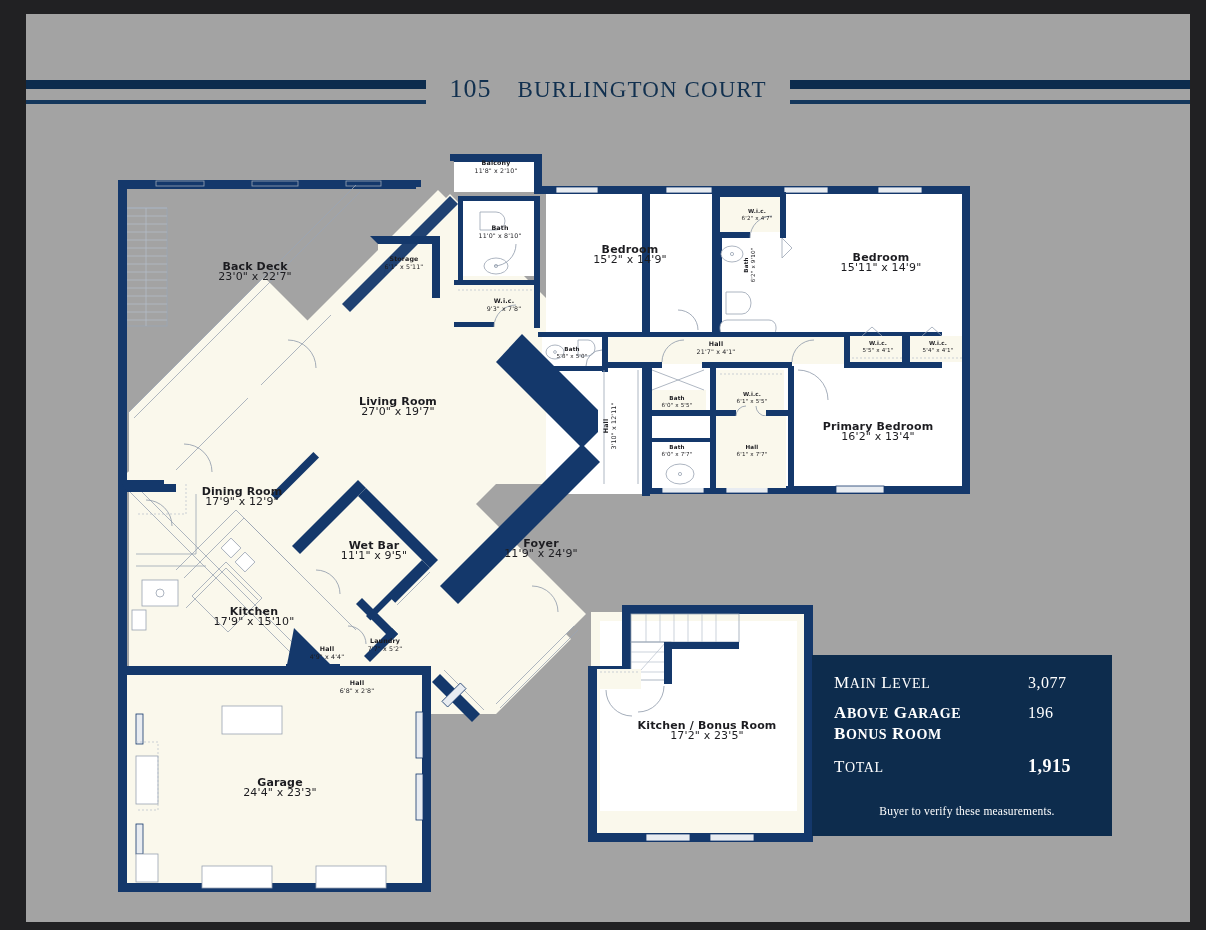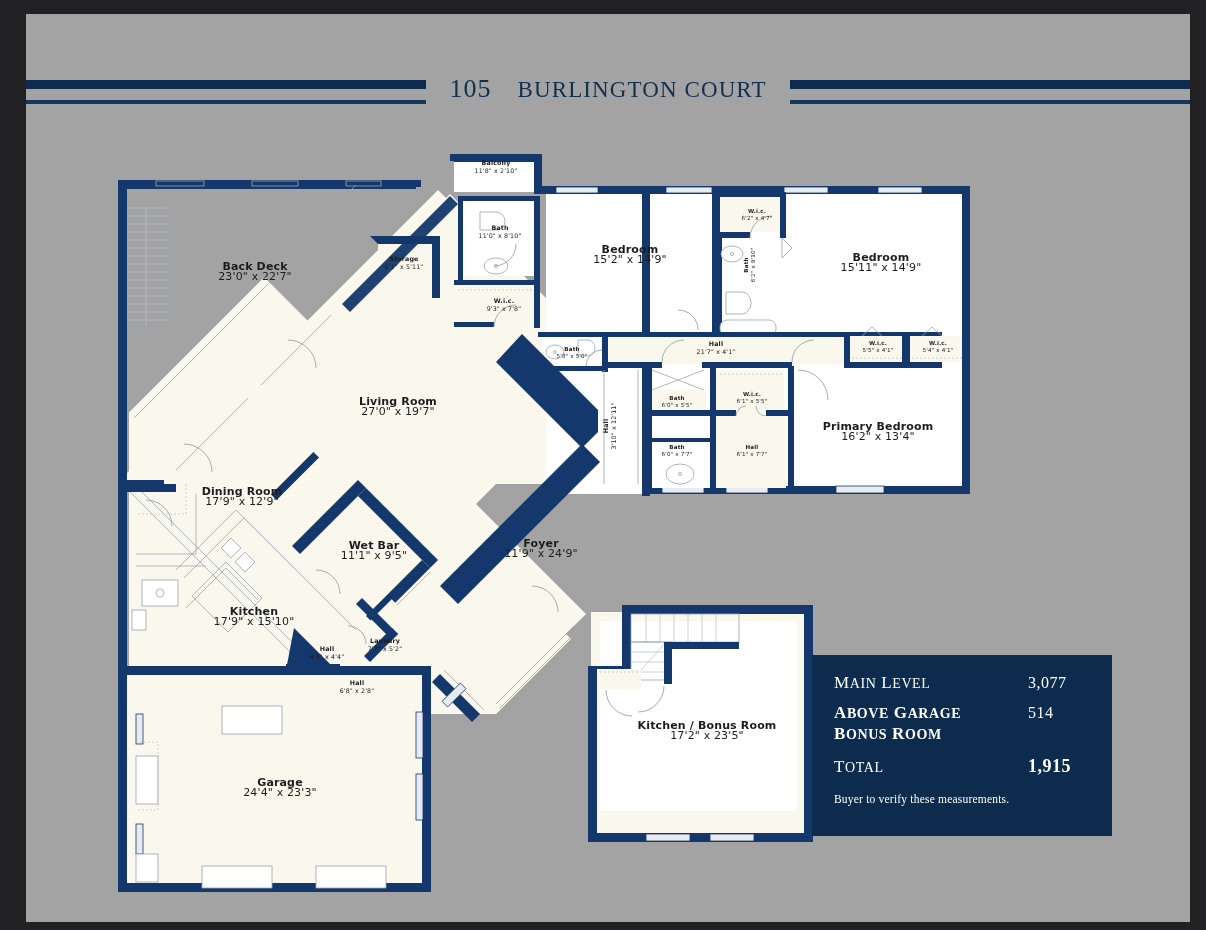--- a/index.html
+++ b/index.html
@@ -98,21 +98,21 @@
   }
   .lg-label { font-size: 17px; letter-spacing: 0.6px; }
   .lg-label .c1 { font-size: 17px; }
   .lg-label .c2 { font-size: 14px; }
   .lg-value { font-size: 16px; letter-spacing: 0.5px; min-width: 72px; text-align: left; }
   .lg-stack { line-height: 1.25; font-weight: bold; }
   #lg-total { margin-top: 11px; }
   #lg-total .lg-label { font-weight: 400; }
   #lg-total .lg-value { font-weight: 700; font-size: 18px; }
   #lg-note {
-    margin-top: 16px; 
+    margin-top: 28px; text-align: center;
     font-size: 11.5px; letter-spacing: 0.2px;
   }
 </style>
 </head>
 <body>
 
 <div id="page">
   <div id="sheet">
 
     <div id="title-band">
@@ -585,21 +585,21 @@
     <div id="legend">
       <div class="lg-row">
         <div class="lg-label" id="lg-main-label"><span class="c1">M</span><span class="c2">AIN</span> <span class="c1">L</span><span class="c2">EVEL</span></div>
         <div class="lg-value">3,077</div>
       </div>
       <div class="lg-row">
         <div class="lg-label lg-stack">
           <div id="lg-ag1"><span class="c1">A</span><span class="c2">BOVE</span> <span class="c1">G</span><span class="c2">ARAGE</span></div>
           <div id="lg-ag2"><span class="c1">B</span><span class="c2">ONUS</span> <span class="c1">R</span><span class="c2">OOM</span></div>
         </div>
-        <div class="lg-value">514</div>
+        <div class="lg-value">196</div>
       </div>
       <div class="lg-row" id="lg-total">
         <div class="lg-label" id="lg-total-label"><span class="c1">T</span><span class="c2">OTAL</span></div>
         <div class="lg-value">1,915</div>
       </div>
       <div id="lg-note">Buyer to verify these measurements.</div>
     </div>
 
   </div>
 </div>

